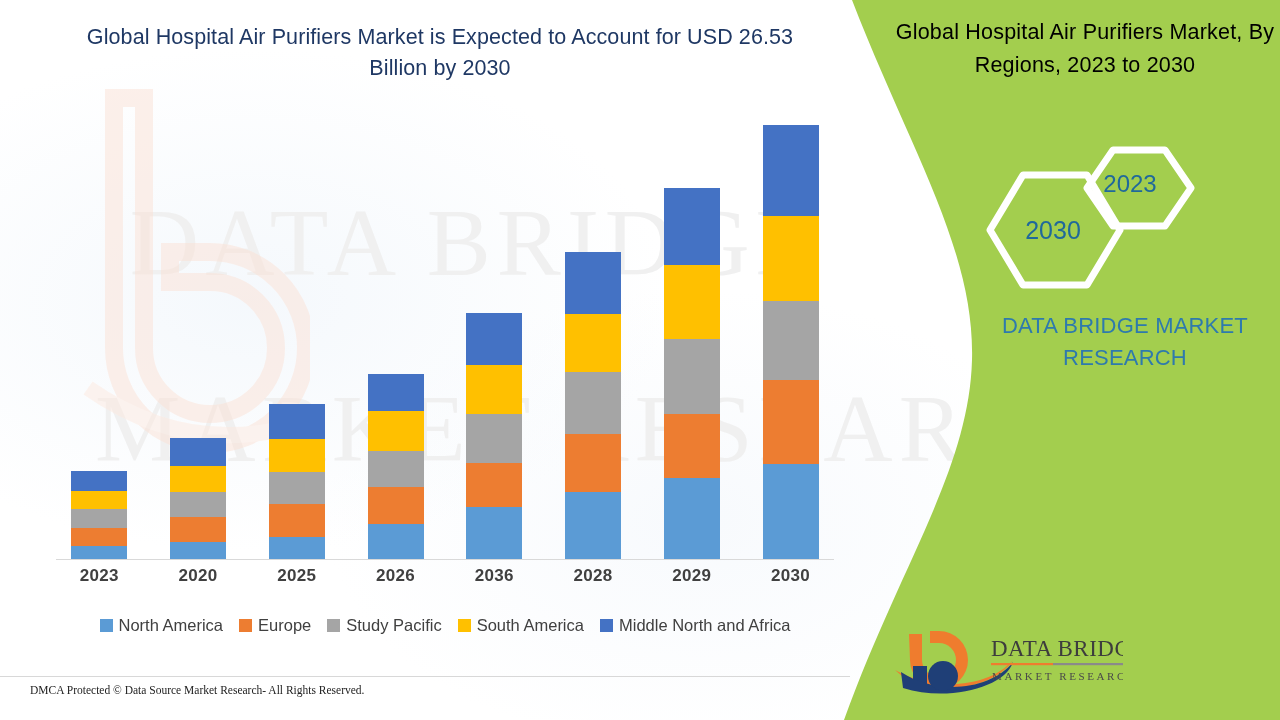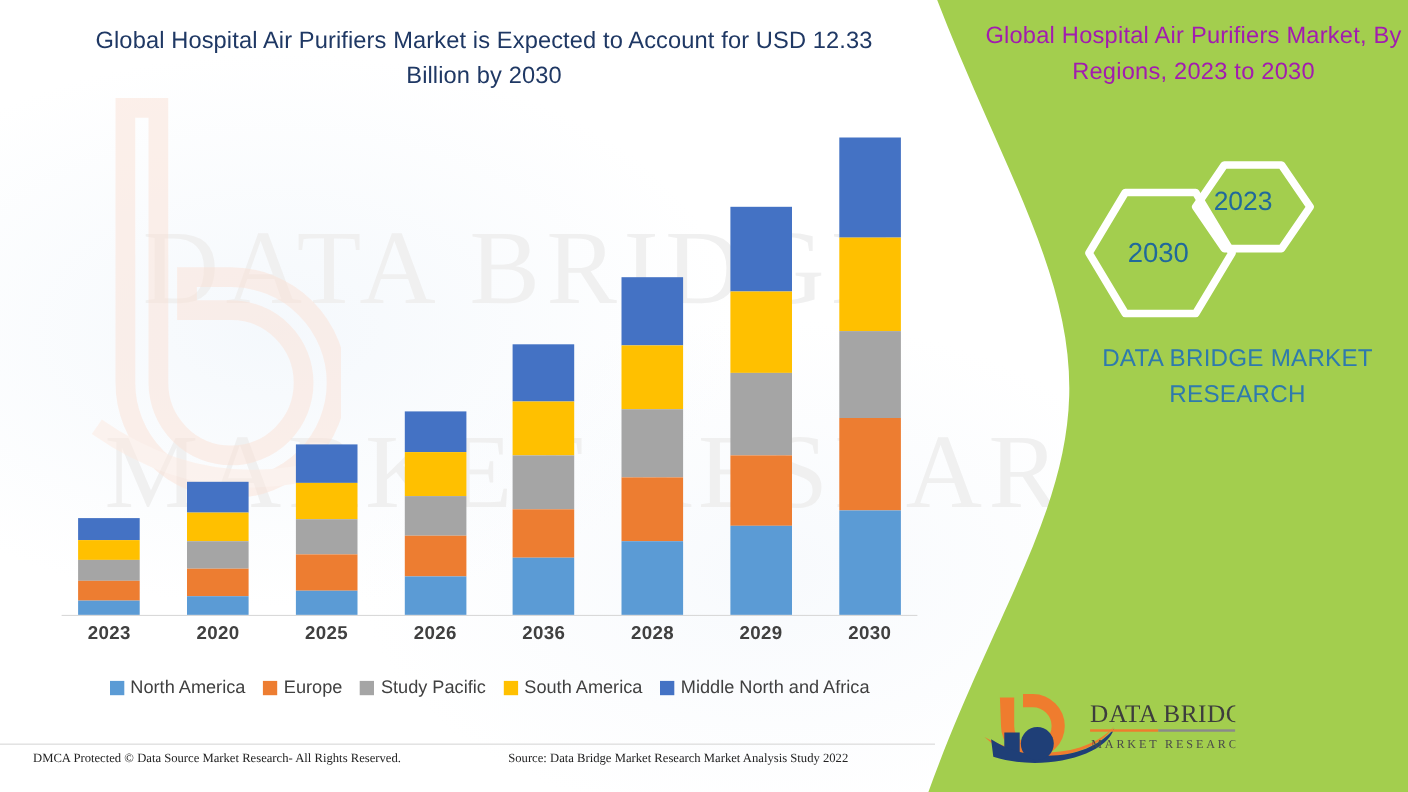--- a/index.html
+++ b/index.html
@@ -65,21 +65,21 @@
     font-family:"Liberation Serif","DejaVu Serif",serif;white-space:nowrap;
   }
   .foot-dmca{left:30px;}
   .foot-src{left:462px;}
 
   
   .green-panel{position:absolute;left:760px;top:0;width:520px;height:720px;}
   .gp-svg{position:absolute;inset:0;}
   .panel-title{
     position:absolute;left:890px;top:16px;width:390px;
-    color:#a21caf;font-size:21.5px;line-height:33px;text-align:center;
+    color:#000000;font-size:21.5px;line-height:33px;text-align:center;
     letter-spacing:.2px;
   }
   .hexwrap{position:absolute;left:975px;top:140px;width:220px;height:160px;}
   .hex-label{
     position:absolute;color:#20699b;font-weight:400;text-align:center;
   }
   .hx-2023{left:1090px;top:170px;width:80px;font-size:24px;}
   .hx-2030{left:1012px;top:216px;width:82px;font-size:25px;}
   .brand{
     position:absolute;left:960px;top:310px;width:330px;text-align:center;
@@ -95,21 +95,21 @@
   <div class="bg-sheen"></div>
 
   <div class="wm-text"><span>DATA BRIDGE</span>
 <span>MARKET RESEARCH</span></div>
 
   <svg class="wm-logo" viewBox="0 0 230 440">
     <path d="M34 10 h30 v250 a66 66 0 1 0 66 -66 h-40 v-30 h40 a96 96 0 1 1 -96 96 z" fill="none" stroke="#fbe2d6" stroke-width="18"></path>
     <path d="M8 300 q100 70 214 36" fill="none" stroke="#fdeae0" stroke-width="16"></path>
   </svg>
 
-  <div class="title">Global Hospital Air Purifiers Market is Expected to Account for USD 12.33 Billion by 2030</div>
+  <div class="title">Global Hospital Air Purifiers Market is Expected to Account for USD 26.53 Billion by 2030</div>
 
   <div id="chart">
     <div class="plot" id="plot">
         <div class="col">
           <div class="bar">
             <div class="seg" title="Middle East and Africa 2023: 0.67" style="height: 19.6533px; background: rgb(68, 114, 196);"></div>
             <div class="seg" title="South America 2023: 0.63" style="height: 18.48px; background: rgb(255, 192, 0);"></div>
             <div class="seg" title="Asia Pacific 2023: 0.63" style="height: 18.48px; background: rgb(165, 165, 165);"></div>
             <div class="seg" title="Europe 2023: 0.63" style="height: 18.48px; background: rgb(237, 125, 49);"></div>
             <div class="seg" title="North America 2023: 0.43" style="height: 12.6133px; background: rgb(91, 155, 213);"></div>
@@ -210,21 +210,20 @@
         <span class="lg-label">South America</span>
       </div>
       <div class="lg-item">
         <span class="lg-swatch" style="background: rgb(68, 114, 196);"></span>
         <span class="lg-label">Middle North and Africa</span>
       </div>
     </div>
 
   <div class="footer-rule"></div>
   <div class="foot foot-dmca">DMCA Protected © Data Source Market Research- All Rights Reserved.</div>
-  <div class="foot foot-src">Source: Data Bridge Market Research Market Analysis Study 2022</div>
 
   <div class="green-panel">
     <svg class="gp-svg" viewBox="0 0 520 720" preserveAspectRatio="none">
       <path d="M92 0 C 150 150, 215 250, 212 360 C 209 470, 140 565, 84 720 L 520 720 L 520 0 Z" fill="#a3ce4e"></path>
     </svg>
   </div>
 
   <div class="panel-title">Global Hospital Air Purifiers Market, By Regions, 2023 to 2030</div>
 
   <svg class="hexwrap" viewBox="0 0 220 160">

